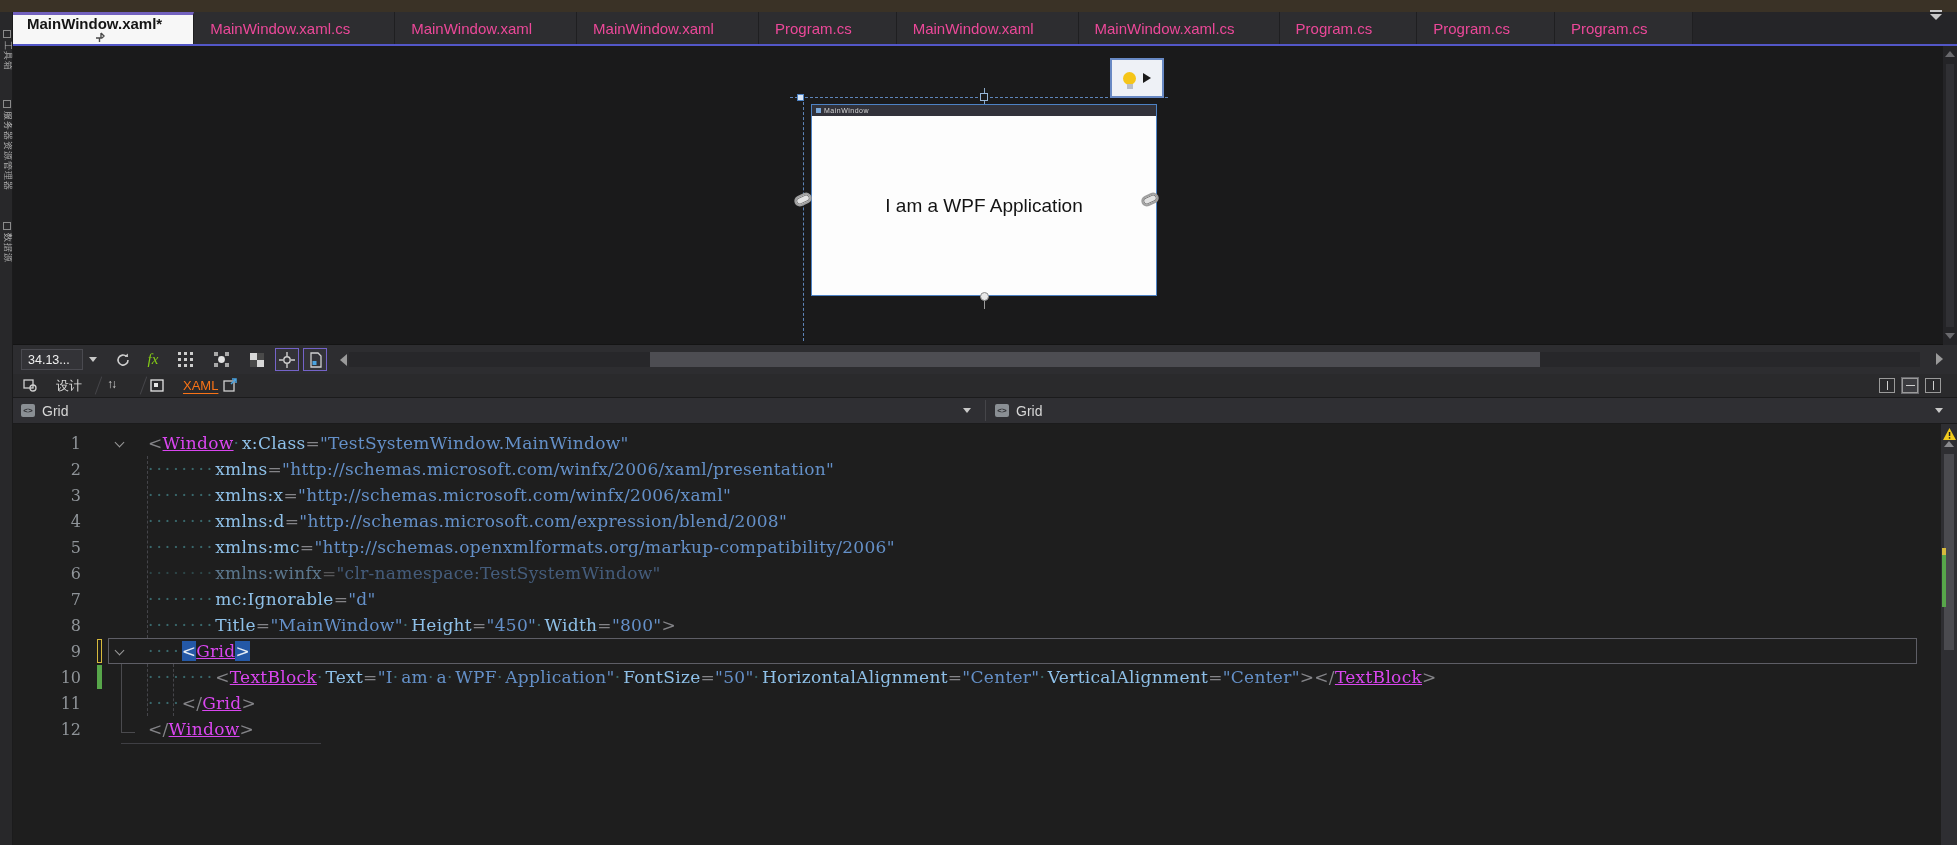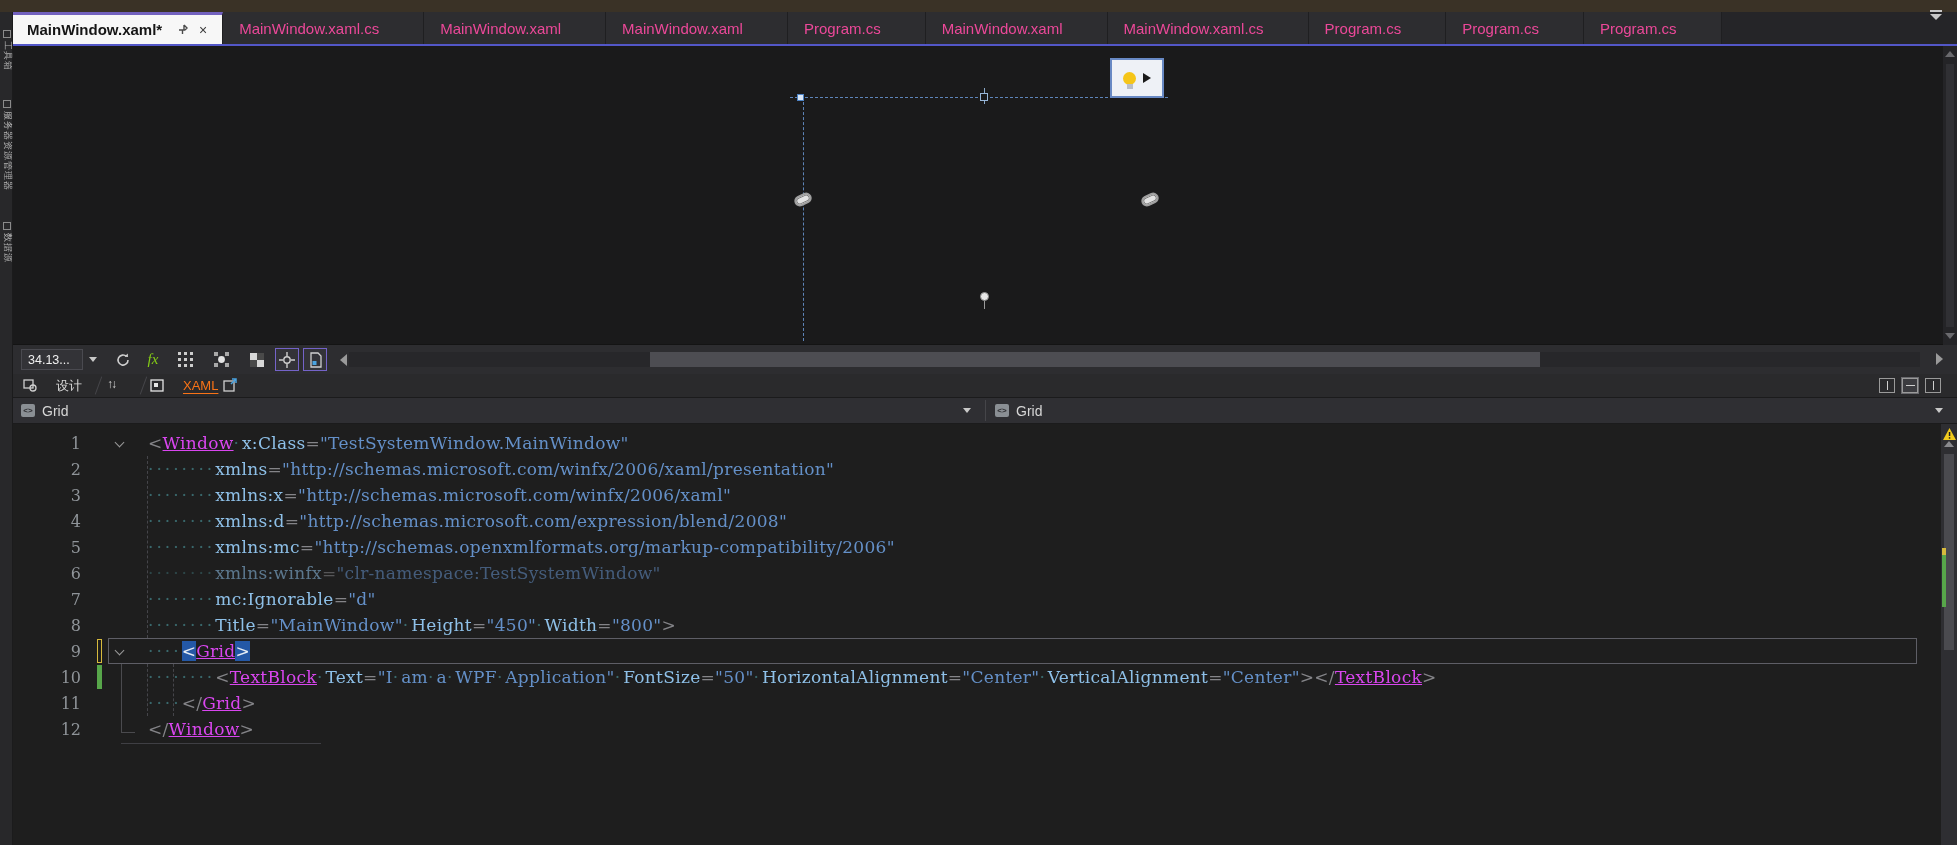--- a/index.html
+++ b/index.html
@@ -12,21 +12,21 @@
   
   #top-strip { position:absolute; left:0; top:0; width:1957px; height:12px; background:#3a3226; }
   
   #left-strip { position:absolute; left:0; top:12px; width:13px; height:833px; background:#28282a; border-right:1px solid #1b1b1c; }
   .vtab { position:absolute; left:1px; width:12px; display:flex; flex-direction:column; align-items:center; gap:3px; cursor:pointer; }
   .vtab .vicon { width:8px; height:8px; border:1px solid #8a8a8a; }
   .vtab .vlabel { writing-mode:vertical-rl; text-orientation:sideways; font-size:9px; color:#b5b5b5; letter-spacing:1px; white-space:nowrap; }
   
   #tab-bar { position:absolute; left:13px; top:12px; right:0; height:32px; background:#252528; display:flex; align-items:stretch; }
   .tab { position:relative; display:flex; align-items:center; background:#2d2d30; color:#ec4899; padding:0 44px 0 16px; border-right:1px solid #1f1f21; cursor:pointer; white-space:nowrap; }
-  .tab.active { background:#f7f7f7; color:#151515; font-weight:bold; padding:0 10px 0 14px; border-top:3px solid #7261be; }
+  .tab.active { background:#f7f7f7; color:#151515; font-weight:bold; padding:0 21px 0 14px; border-top:3px solid #7261be;flex-direction:column; }
   .tab.active .tab-label { margin-right:10px; }
   .tab-btn { display:flex; align-items:center; justify-content:center; width:18px; height:18px; margin-left:2px; cursor:pointer; }
   .tab-close { color:#3c3c3c; font-size:14px; font-weight:normal; }
   #tab-overflow { position:absolute; right:14px; top:10px; width:14px; height:12px; cursor:pointer; }
   #tab-overflow .bar { width:12px; height:2px; background:#c8c8c8; margin:0 auto 2px; }
   #tab-overflow .tri { width:0; height:0; border-left:6px solid transparent; border-right:6px solid transparent; border-top:6px solid #c8c8c8; margin:0 auto; }
   #accent-line { position:absolute; left:13px; top:44px; right:0; height:2px; background:#5357c8; }
   
   #design-area { position:absolute; left:13px; top:46px; width:1944px; height:299px; background:#1a1a1b; border-bottom:1px solid #141414; }
   .dash-h { position:absolute; left:777px; top:51px; width:378px; border-top:1px dashed #5d84b8; }
@@ -184,20 +184,29 @@
   </div>
   <div id="accent-line"></div>
 
   <div id="design-area">
     <div class="dash-h"></div>
     <div class="dash-v"></div>
     <div class="corner-handle"></div>
     <div class="tick-top"></div>
     <div class="node-top"></div>
 
+    <div id="preview-window">
+      <div id="preview-titlebar">
+        <span class="picon"></span>
+        <span id="preview-title">MainWindow</span>
+      </div>
+      <div id="preview-body">
+        <span id="preview-text">I am a WPF Application</span>
+      </div>
+    </div>
 
     <div class="node-bottom"></div>
     <div class="tick-bottom"></div>
     <div class="chain" id="chain-left"></div>
     <div class="chain" id="chain-right"></div>
 
     <div id="bulb-box">
       <div id="bulb"></div>
       <div id="bulb-arrow"></div>
     </div>

